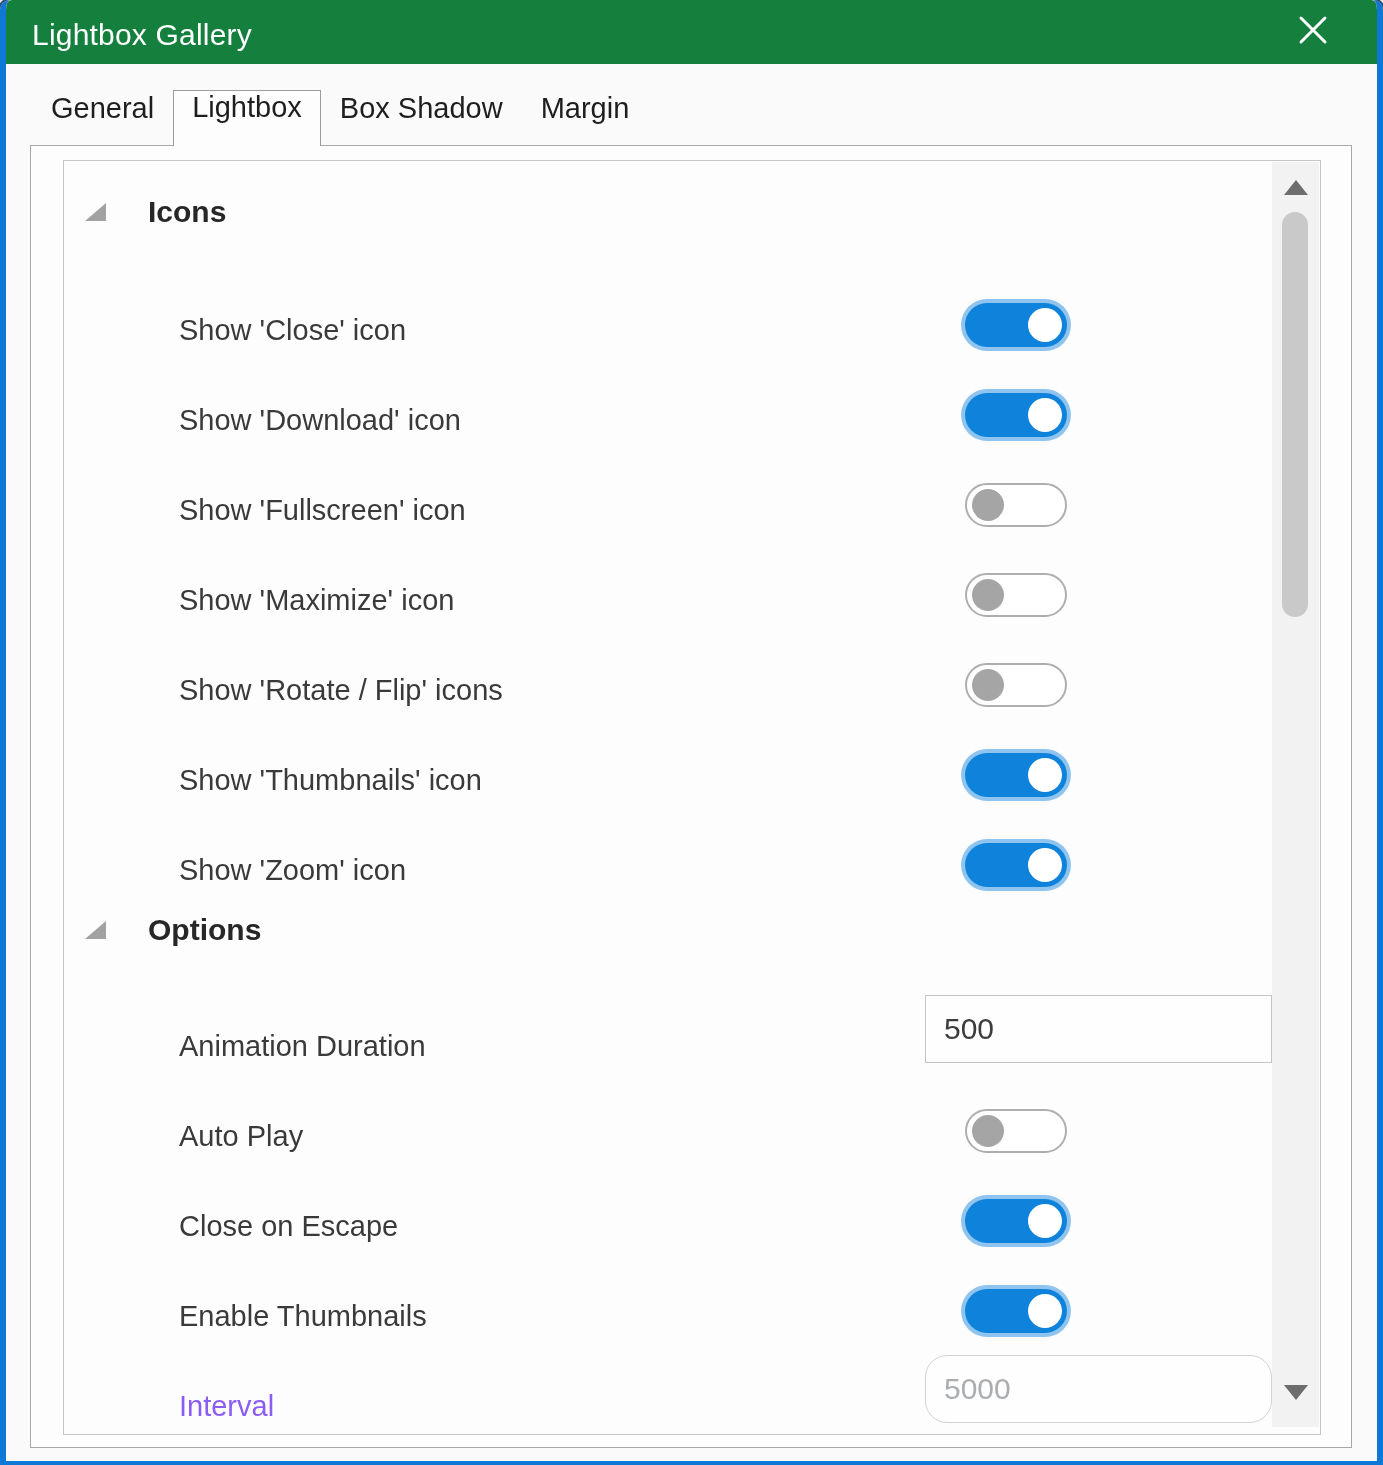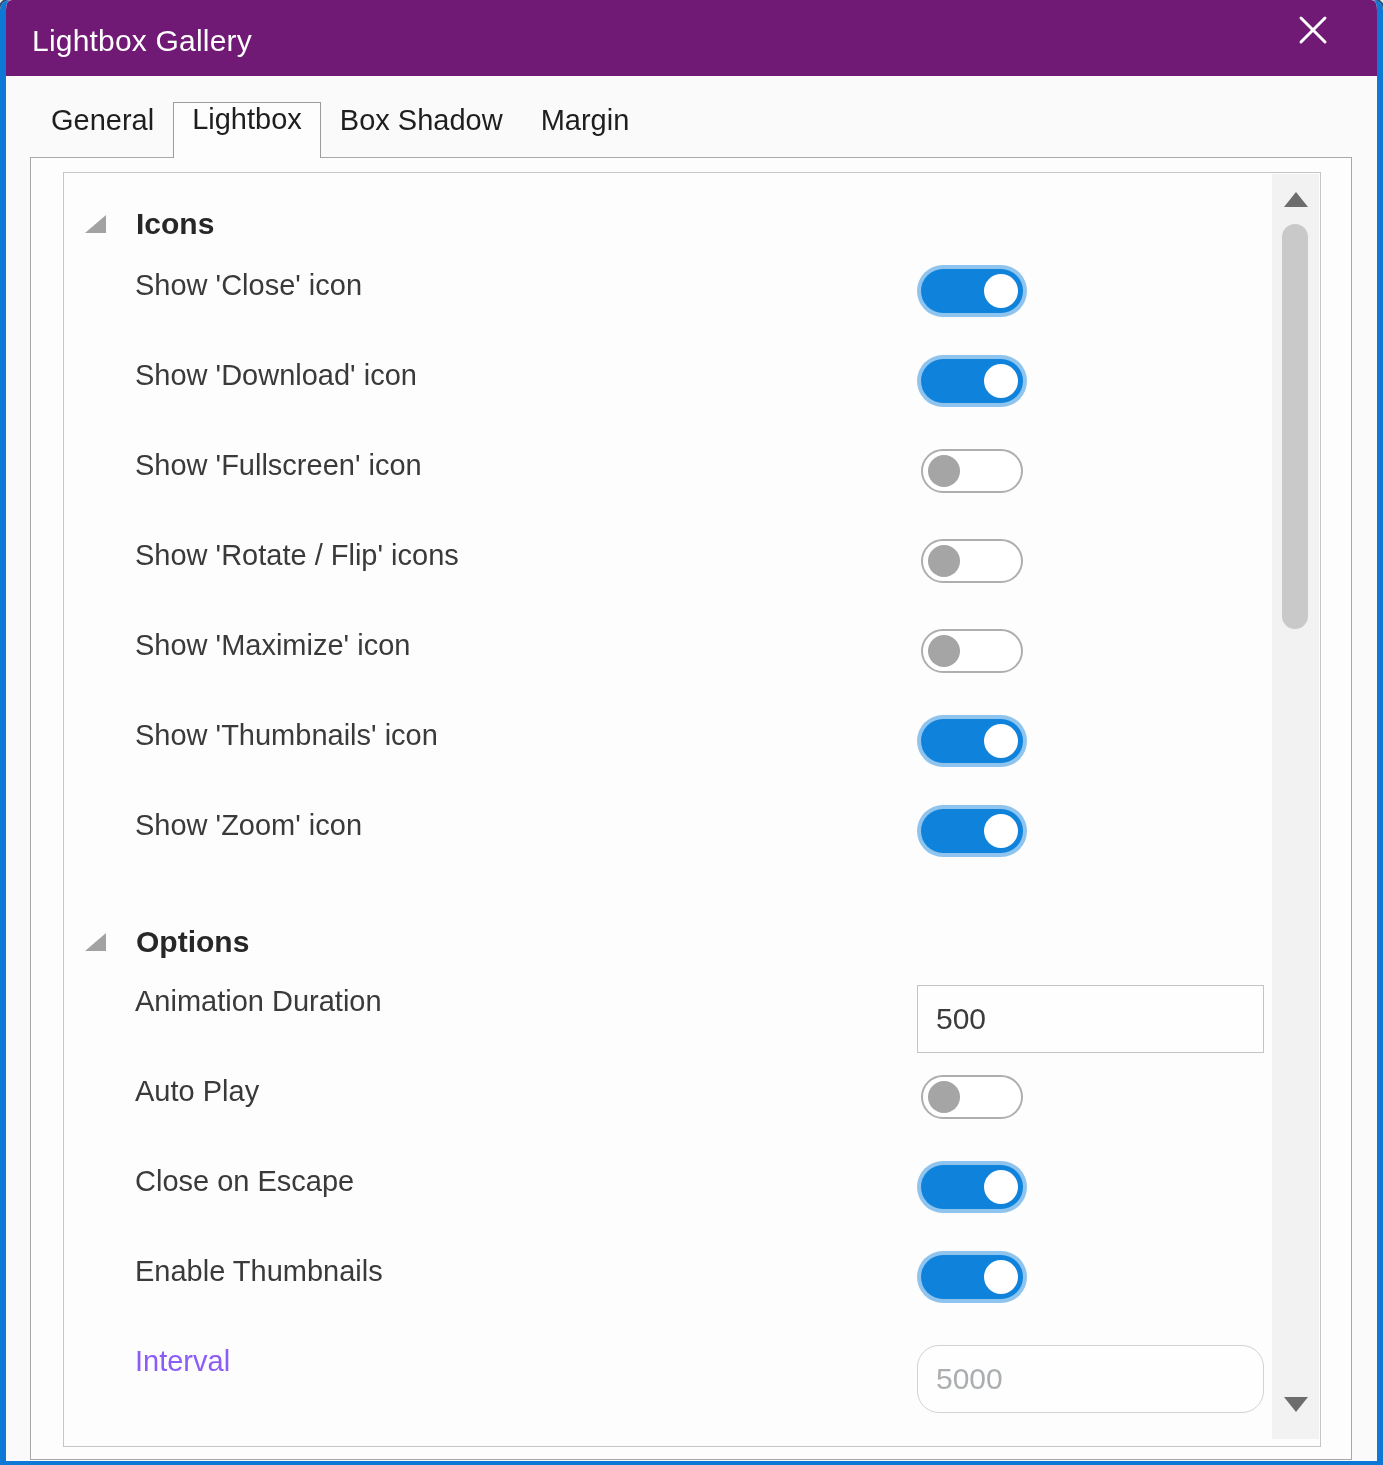--- a/index.html
+++ b/index.html
@@ -3,21 +3,21 @@
 <meta charset="utf-8">
 <style>
   html,body{margin:0;padding:0;background:#e8e8e8;font-family:"Liberation Sans",sans-serif;}
   .window{
     position:relative;width:1383px;height:1465px;box-sizing:border-box;
     border-left:6px solid #0e78d6;border-right:6px solid #0e78d6;border-bottom:4px solid #0e78d6;
     border-radius:10px 10px 0 0;outline:2px solid #2a4f7d;outline-offset:0;
     background:#fafafa;overflow:hidden;
   }
   .titlebar{
-    height:76px;background:#701a75;display:flex;align-items:center;
+    height:64px;background:#15803d;display:flex;align-items:center;
     padding-left:26px;position:relative;border-radius:6px 6px 0 0;
   }
   .titlebar .title{color:#ffffff;font-size:30px;letter-spacing:.2px;padding-top:6px;}
   .close-btn{position:absolute;top:10px;right:42px;width:44px;height:44px;display:flex;align-items:center;justify-content:center;cursor:pointer;}
   .body{position:relative;width:1371px;height:1385px;}
 
   
   .tabs{position:absolute;left:26px;top:27px;display:flex;z-index:3;}
   .tab{
     height:54px;box-sizing:border-box;display:flex;align-items:flex-start;
@@ -32,30 +32,30 @@
     position:absolute;left:24px;top:81px;width:1322px;height:1303px;box-sizing:border-box;
     border:1px solid #a8a8a8;background:#fdfdfd;z-index:1;
   }
   
   .scrollframe{
     position:absolute;left:32px;top:14px;width:1258px;height:1275px;box-sizing:border-box;
     border:1px solid #c6c6c6;background:#fdfdfd;
   }
   .content{position:absolute;left:1px;top:1px;right:48px;bottom:1px;overflow:hidden;}
 
-  .section-header{height:56px;display:flex;align-items:center;padding-left:20px;}
+  .section-header{height:56px;display:flex;align-items:center;padding-left:20px;gap:12px;}
   .section-header.first{margin-top:22px;}
   .section-header.later{margin-top:15px;}
   .collapse-tri{
     width:0;height:0;border-left:21px solid transparent;border-bottom:18px solid #a2a2a2;
     margin-right:30px;cursor:pointer;
   }
   .section-title{font-size:30px;font-weight:bold;color:#272727;}
 
-  .row{height:90px;display:flex;align-items:flex-start;}
+  .row{height:90px;display:flex;align-items:flex-end;margin-left:44px;}
   .row.first-of-group{margin-top:17px;}
   .row.first-options{margin-top:15px;}
   .row .label{box-sizing:border-box;padding-left:70px;width:852px;font-size:29px;color:#3a3a3a;}
   .row .label.disabled{color:#8b5cf6;}
 
   
   .toggle{position:relative;width:102px;height:44px;border-radius:22px;box-sizing:border-box;cursor:pointer;flex:none;margin-left:4px;}
   .toggle.on{background:#0f82dc;box-shadow:0 0 0 4px #8ec4ee;}
   .toggle.on::after{content:'';position:absolute;top:5px;right:5px;width:34px;height:34px;border-radius:50%;background:#ffffff;}
   .toggle.off{background:#ffffff;border:2px solid #aeaeae;}
@@ -130,25 +130,25 @@
           </div>
           <div class="row">
             <span class="label">Show 'Download' icon</span>
             <div class="toggle on"></div>
           </div>
           <div class="row">
             <span class="label">Show 'Fullscreen' icon</span>
             <div class="toggle off"></div>
           </div>
           <div class="row">
+            <span class="label">Show 'Maximize' icon</span>
+            <div class="toggle off"></div>
+          </div>
+          <div class="row">
             <span class="label">Show 'Rotate / Flip' icons</span>
-            <div class="toggle off"></div>
-          </div>
-          <div class="row">
-            <span class="label">Show 'Maximize' icon</span>
             <div class="toggle off"></div>
           </div>
           <div class="row">
             <span class="label">Show 'Thumbnails' icon</span>
             <div class="toggle on"></div>
           </div>
           <div class="row">
             <span class="label">Show 'Zoom' icon</span>
             <div class="toggle on"></div>
           </div>

